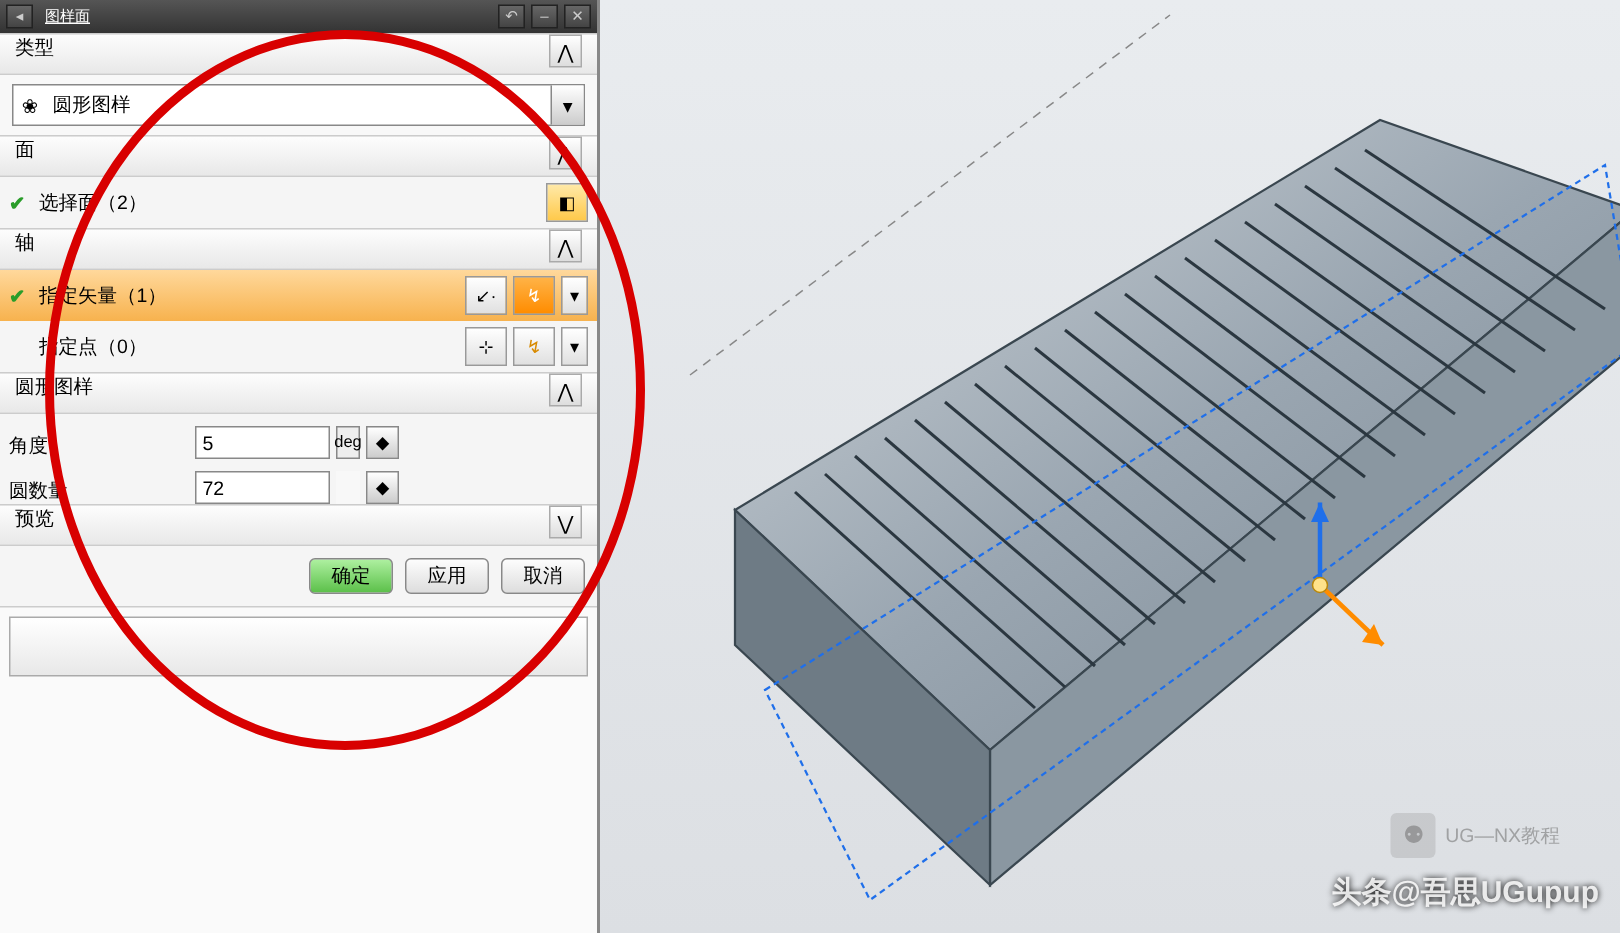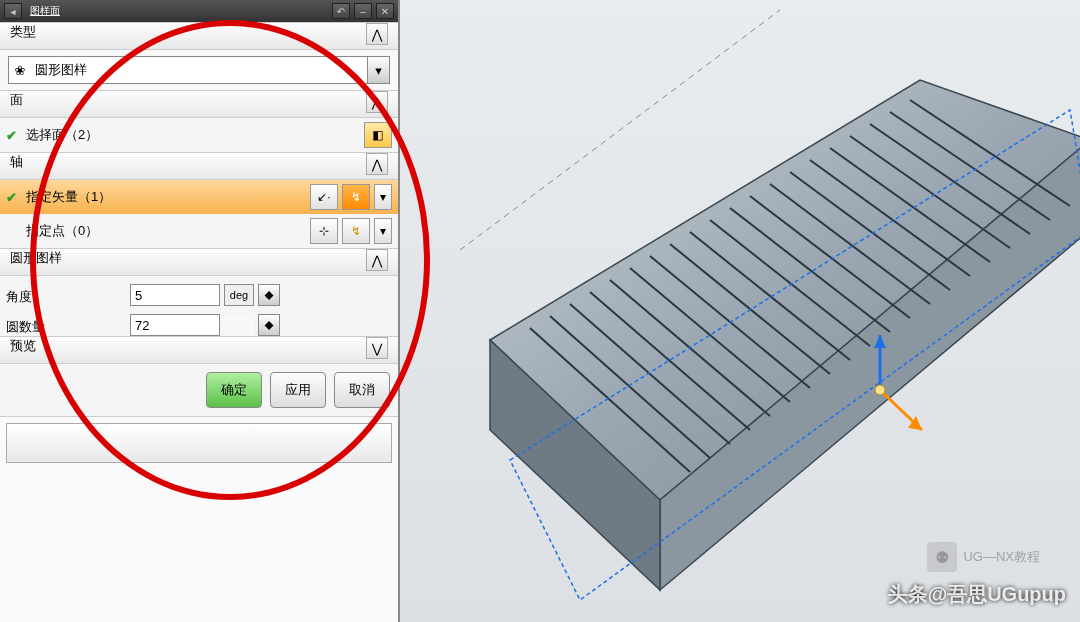--- a/index.html
+++ b/index.html
@@ -23,25 +23,25 @@
 .row .check { color: #2a9d2a; font-weight: bold; width: 16px; }
 .row .label { flex: 1; }
 .row.highlighted { background: linear-gradient(#ffd89b, #f7b24e); }
 .icon-btn { width: 28px; height: 26px; background: linear-gradient(#fff,#e0e0e0); border: 1px solid #999; display: flex; align-items: center; justify-content: center; cursor: pointer; font-size: 12px; }
 .icon-btn.orange { background: linear-gradient(#ffb347,#ff8c00); color: #fff; }
 .icon-btn.small-arrow { width: 18px; }
 
 .param-row { display: flex; align-items: flex-end; height: 30px; padding: 0 6px; gap: 4px; }
 .param-row .plabel { width: 120px; }
 .param-row input { width: 90px; height: 22px; border: 1px solid #888; padding: 0 4px; }
-.param-row .unit { width: 30px; height: 22px; border: 1px solid #888; background: #eee; display: flex; align-items: center; justify-content: center; font-size: 11px; }
+.param-row .unit { width: 16px; height: 22px; border: 1px solid #888; background: #eee; display: flex; align-items: center; justify-content: center; font-size: 11px; }
 .param-row .stepper { width: 22px; height: 22px; background: linear-gradient(#fff,#ccc); border: 1px solid #888; display: flex; align-items: center; justify-content: center; cursor: pointer; }
 
 .button-row { display: flex; justify-content: flex-end; gap: 8px; padding: 8px; background: #f5f5f5; }
-.button-row button { height: 36px; padding: 0 14px; border: 1px solid #888; border-radius: 4px; background: linear-gradient(#fdfdfd,#ddd); cursor: pointer; }
+.button-row button { height: 24px; padding: 0 14px; border: 1px solid #888; border-radius: 4px; background: linear-gradient(#fdfdfd,#ddd); cursor: pointer; }
 .button-row button.primary { background: linear-gradient(#aef0a0,#5cc04a); }
 
 .red-circle { position: absolute; left: 30px; top: 20px; width: 400px; height: 480px; border: 6px solid #d80000; border-radius: 50%; pointer-events: none; z-index: 10; }
 
 .viewport { flex: 1; position: relative; background: linear-gradient(180deg,#e9ecef 0%,#dcdfe3 100%); overflow: hidden; }
 .model-area { position: absolute; inset: 0; }
 
 .watermark { position: absolute; right: 14px; bottom: 14px; color: rgba(255,255,255,0.85); font-size: 20px; font-weight: bold; text-shadow: 0 0 4px #000; text-align: center; }
 .watermark2 { position: absolute; right: 40px; bottom: 50px; color: rgba(120,120,120,0.6); font-size: 18px; display:flex; align-items:center; gap:6px;}
 .wechat { width:30px; height:30px; border-radius:4px; background:rgba(150,150,150,0.3); display:flex; align-items:center; justify-content:center; font-size:16px;}

